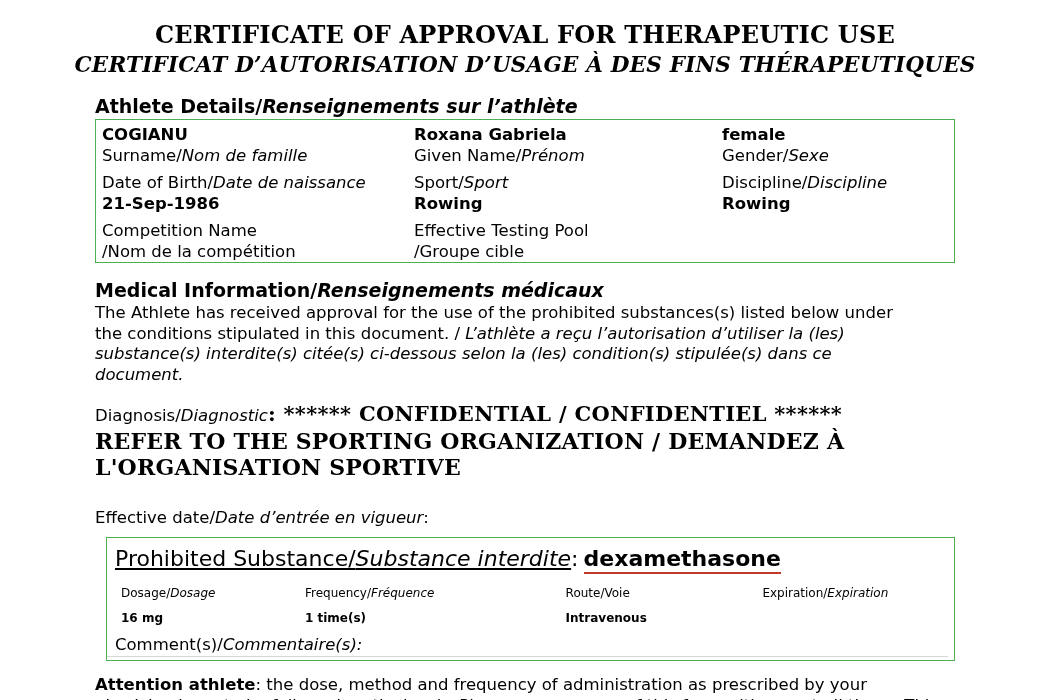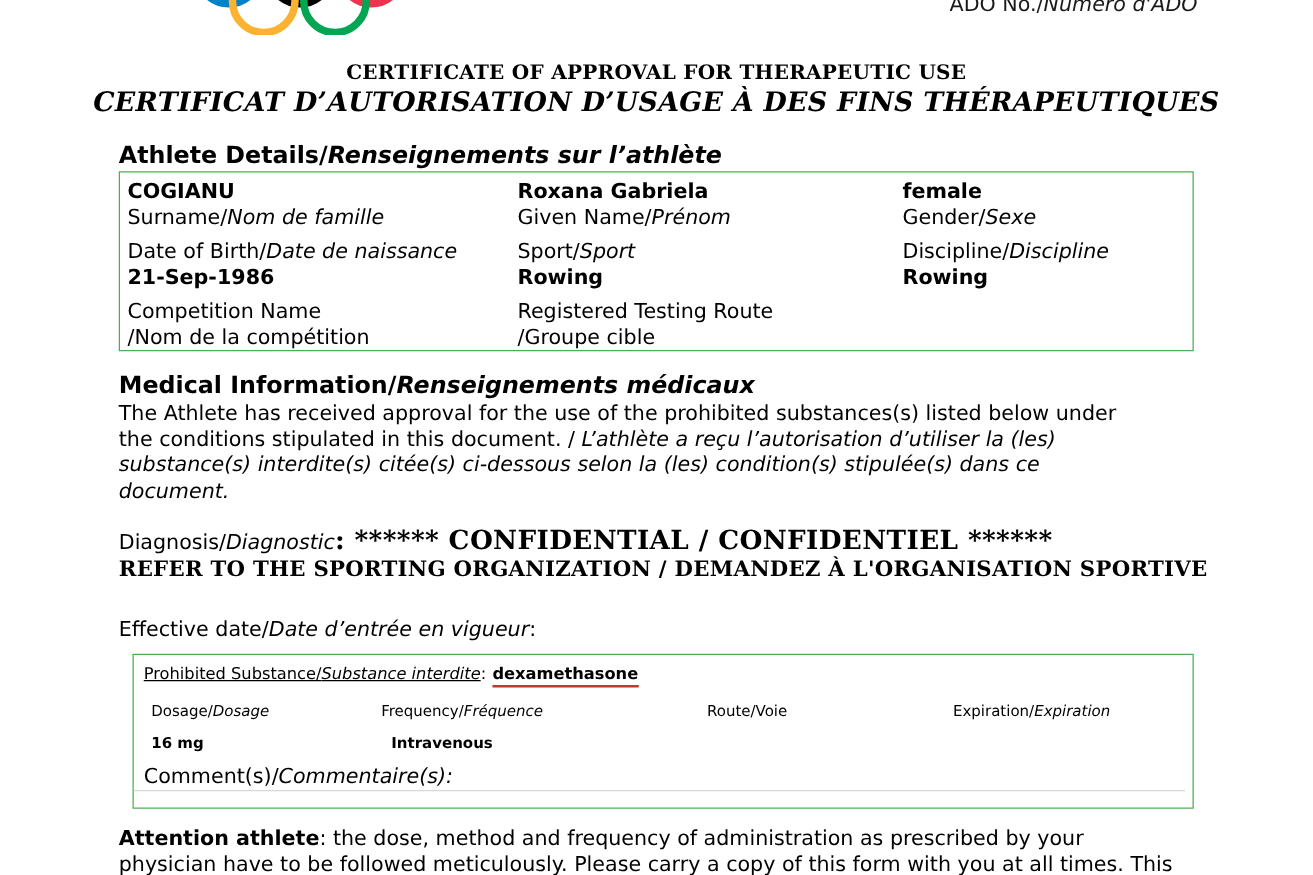--- a/index.html
+++ b/index.html
@@ -47,21 +47,21 @@
   .ado-no .roman { font-style: normal; }
 
   
   .title-block {
     text-align: center;
     margin-top: 20px;
   }
   .title-en {
     font-family: "DejaVu Serif", serif;
     font-weight: bold;
-    font-size: 16px;
+    font-size: 24px;
     letter-spacing: 0.2px;
   }
   .title-fr {
     font-family: "DejaVu Serif", serif;
     font-weight: bold;
     font-style: italic;
     font-size: 21.5px;
     margin-top: 3px;
     letter-spacing: 0.2px;
   }
@@ -118,42 +118,42 @@
   .diag .conf {
     font-family: "DejaVu Serif", serif;
     font-weight: bold;
     font-size: 21px;
     letter-spacing: 0.3px;
   }
   .diag-line2 {
     margin: 2px 0 0 95px;
     font-family: "DejaVu Serif", serif;
     font-weight: bold;
-    font-size: 17px;
+    font-size: 22px;
     letter-spacing: 0.2px;
   }
 
   .effective {
     margin: 28px 0 0 95px;
     font-size: 16.5px;
   }
   .effective .fr { font-style: italic; }
 
   
   .substance-box {
     margin: 10px 0 0 106px;
     width: 849px;
     border: 1.5px solid #4caf50;
     box-sizing: border-box;
     height: 124px;
     padding: 8px 0 0 0;
     position: relative;
   }
   .sub-line1 {
-    font-size: 13px;
+    font-size: 22px;
     padding-left: 8px;
   }
   .sub-line1 .lbl-en { text-decoration: underline; }
   .sub-line1 .lbl-fr { font-style: italic; text-decoration: underline; }
   .sub-name {
     font-weight: bold;
     border-bottom: 2px solid #c0392b;
     padding-bottom: 1px;
     margin-left: 5px;
   }
@@ -185,36 +185,20 @@
     font-size: 16.5px;
     line-height: 20.5px;
   }
   .attention b { font-weight: bold; }
 </style>
 </head>
 <body>
 
 <div class="page">
 
-  <div class="header">
-    <div class="rings">
-      <svg width="180" height="90" viewBox="0 0 180 90">
-        <g fill="none" stroke-width="6">
-          <circle cx="33" cy="40" r="25" stroke="#0081c8"></circle>
-          <circle cx="90" cy="40" r="25" stroke="#000000"></circle>
-          <circle cx="147" cy="40" r="25" stroke="#ee334e"></circle>
-          <circle cx="61" cy="63" r="25" stroke="#fcb131"></circle>
-          <circle cx="118" cy="63" r="25" stroke="#00a651"></circle>
-        </g>
-      </svg>
-    </div>
-    <div class="ado-no">
-      <span class="roman">ADO No.</span><span class="roman">/</span><span>Numéro d'ADO</span>
-    </div>
-  </div>
 
   <div class="title-block">
     <div class="title-en">CERTIFICATE OF APPROVAL FOR THERAPEUTIC USE</div>
     <div class="title-fr">CERTIFICAT D’AUTORISATION D’USAGE À DES FINS THÉRAPEUTIQUES</div>
   </div>
 
   <div style="margin-top:18px;">
     <div class="section-heading">
       <span>Athlete Details/</span><span class="fr">Renseignements sur l’athlète</span>
     </div>
@@ -253,21 +237,21 @@
       <div class="grid-row">
         <div class="col1 val">21-Sep-1986</div>
         <div class="col2 val">Rowing</div>
         <div class="col3 val">Rowing</div>
       </div>
 
       <div class="row-gap"></div>
 
       <div class="grid-row">
         <div class="col1 lbl">Competition Name</div>
-        <div class="col2 lbl">Registered Testing Route</div>
+        <div class="col2 lbl">Effective Testing Pool</div>
         <div class="col3 lbl"></div>
       </div>
       <div class="grid-row">
         <div class="col1 lbl fr">/Nom de la compétition</div>
         <div class="col2 lbl fr">/Groupe cible</div>
         <div class="col3 lbl"></div>
       </div>
     </div>
   </div>
 
@@ -305,20 +289,21 @@
       <div class="s3">
         <span>Route/</span><span style="">Voie</span>
       </div>
       <div class="s4">
         <span>Expiration/</span><span style="font-style:italic">Expiration</span>
       </div>
     </div>
 
     <div class="sub-grid" style="margin-top:4px;">
       <div class="s1 val">16 mg</div>
+      <div class="s2 val">1 time(s)</div>
       <div class="s3 val">Intravenous</div>
       <div class="s4 val"></div>
     </div>
 
     <div class="sub-comment">
       <span>Comment(s)/</span><span class="fr">Commentaire(s):</span><span></span>
     </div>
   </div>
 
   <div class="attention">

